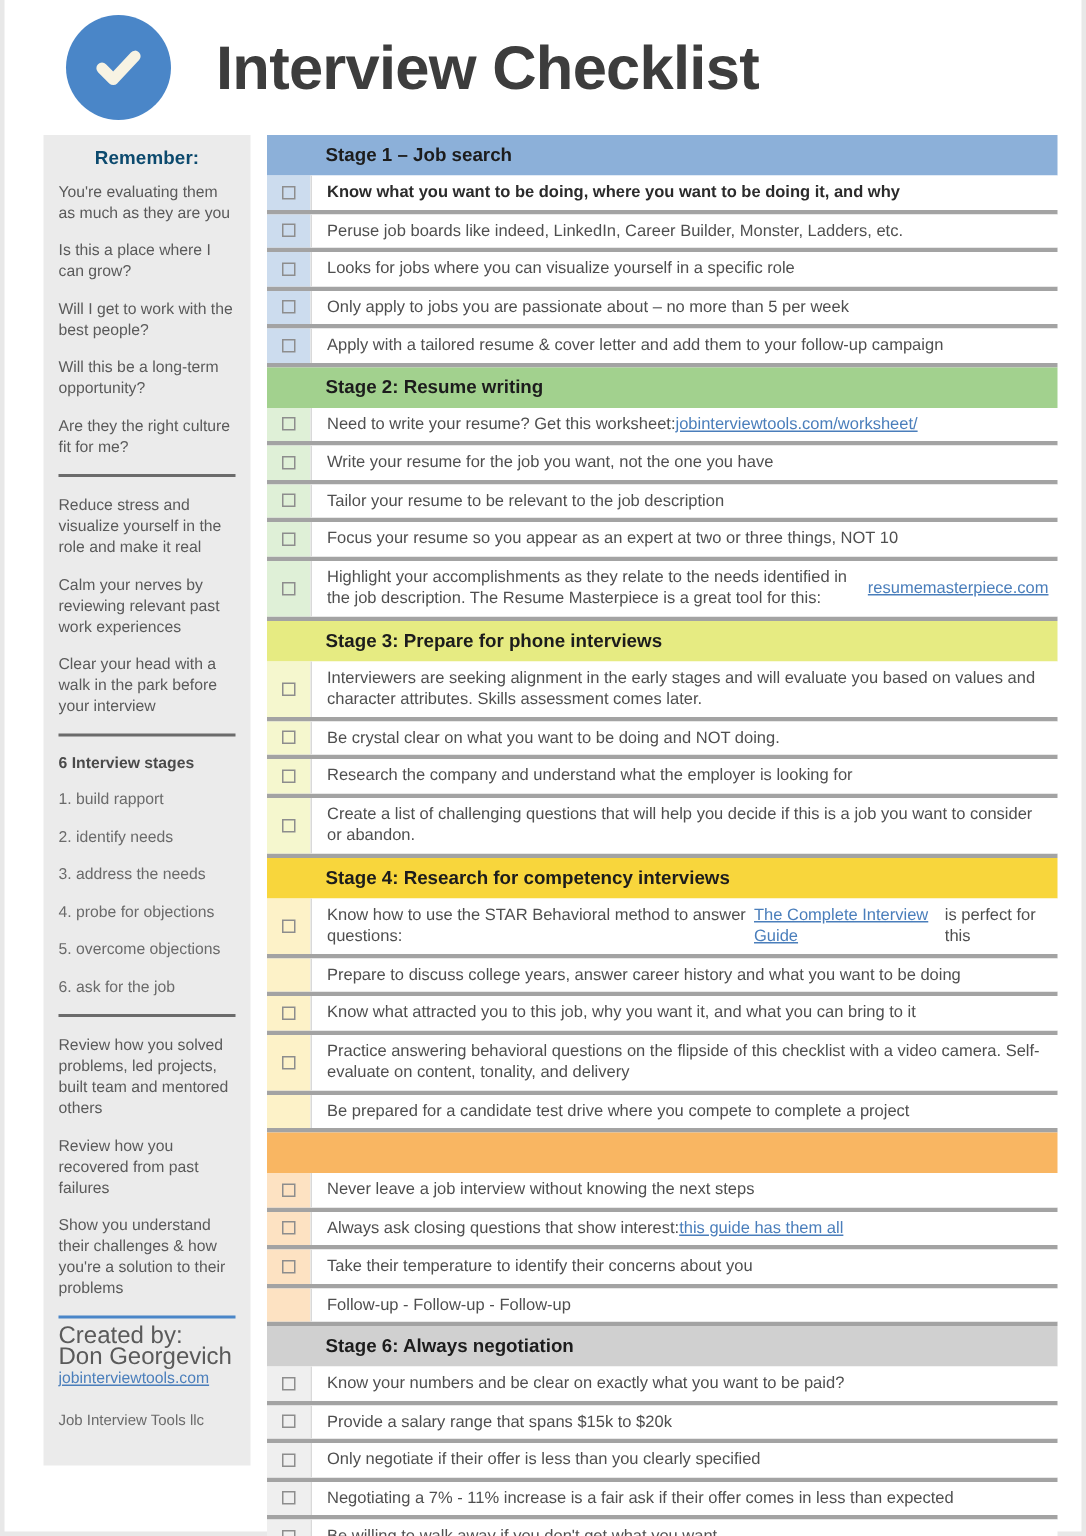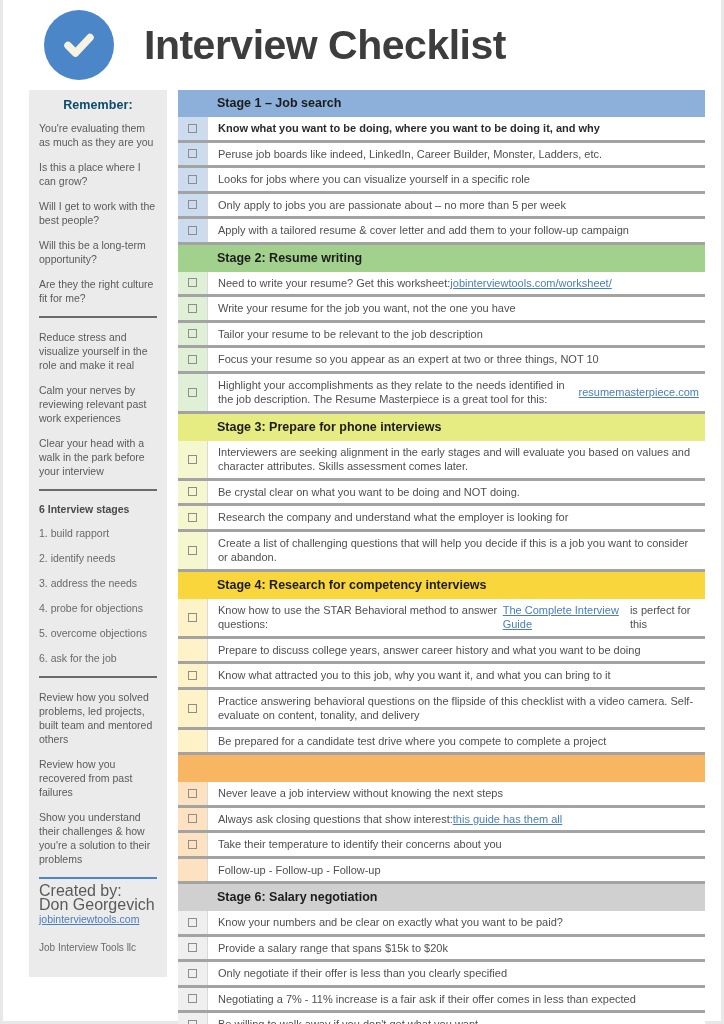--- a/index.html
+++ b/index.html
@@ -457,21 +457,21 @@
               <span class="checkbox hidden"></span>
             </div>
             <div class="row-text">
               <span>Follow-up -  Follow-up -  Follow-up</span>
             </div>
           </div>
         </section>
         <section class="stage">
           <div class="stage-header" style="background: rgb(208, 208, 208);">
             <div class="hdr-pad"></div>
-            <div class="hdr-label">Stage 6: Salary negotiation</div>
+            <div class="hdr-label">Stage 6: Always negotiation</div>
           </div>
           <div class="row">
             <div class="row-check" style="background: rgb(239, 239, 239);">
               <span class="checkbox"></span>
             </div>
             <div class="row-text">
               <span>Know your numbers and be clear on exactly what you want to be paid?</span>
             </div>
           </div>
           <div class="row">

